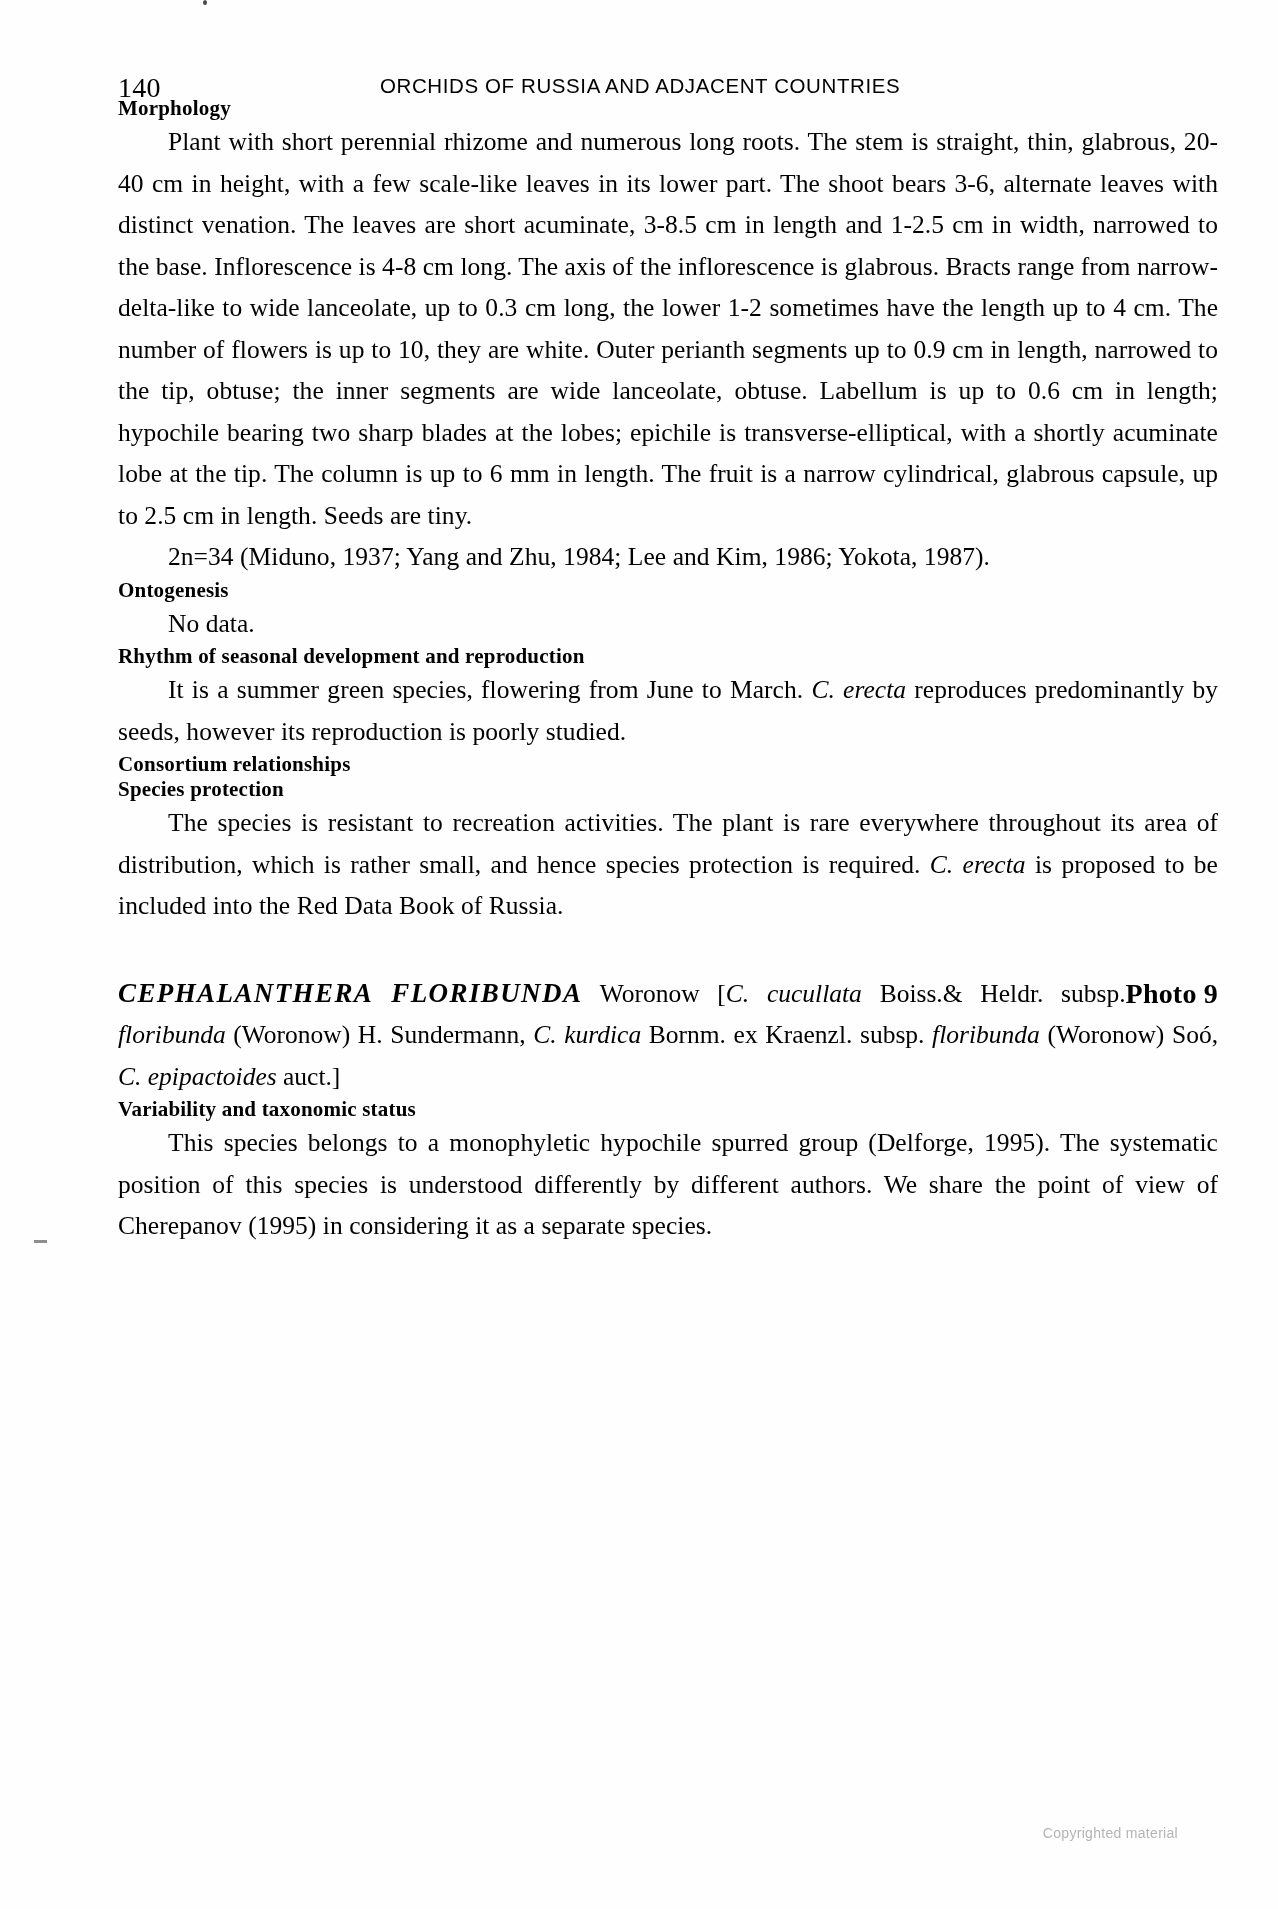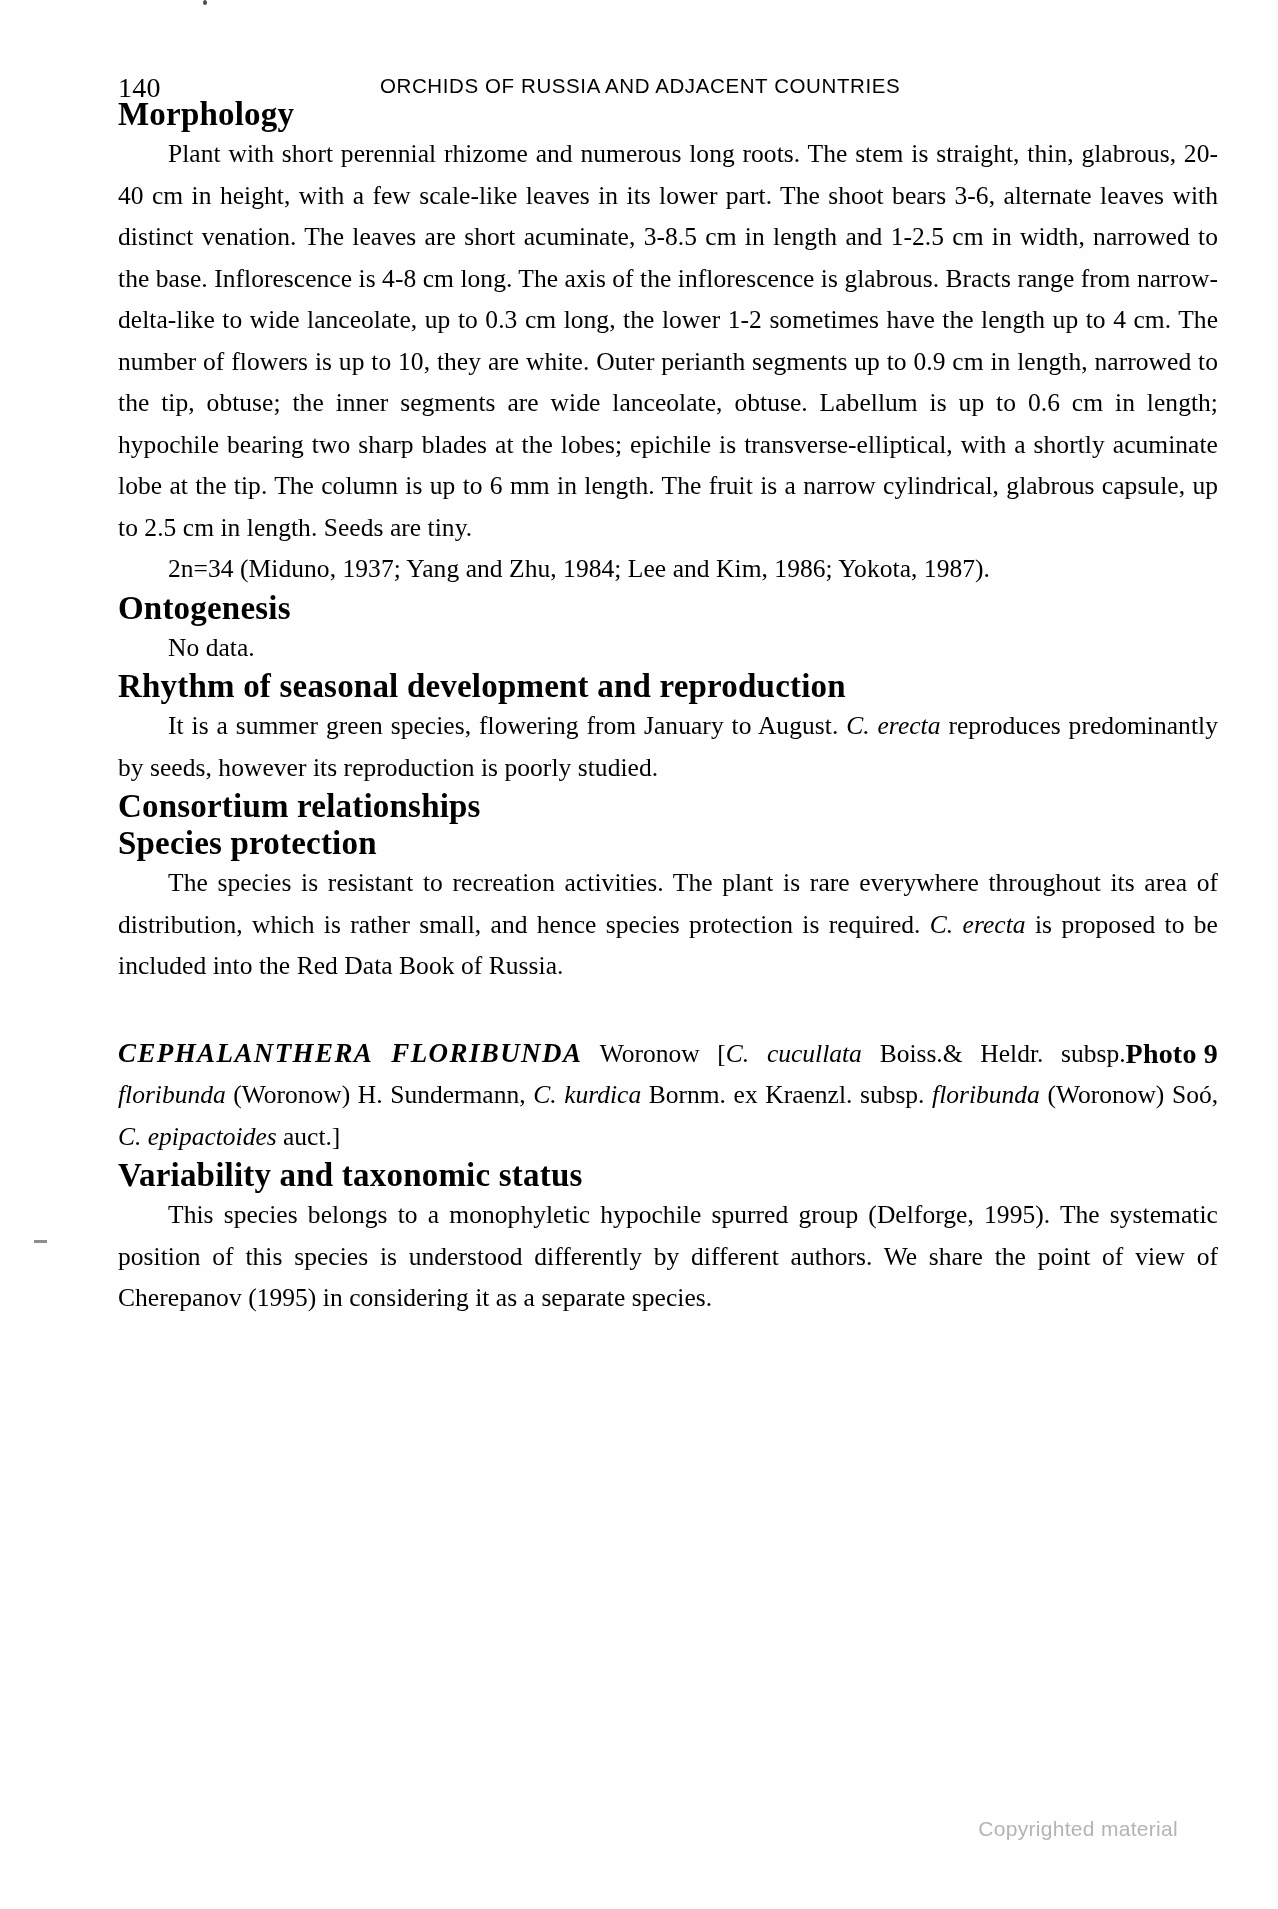--- a/index.html
+++ b/index.html
@@ -63,21 +63,21 @@
   .speck2 {
     position: absolute;
     left: 34px;
     top: 1240px;
     width: 13px;
     height: 3px;
     background: #8d8d8d;
   }
 
   h2.heading {
-    font-size: 33px;
+    font-size: 21px;
     font-weight: bold;
     font-family: "Liberation Serif", serif;
     margin: 0;
     padding: 0;
     letter-spacing: 0.2px;
   }
   .h-morphology { margin-top: 52px; }
   .h-spaced { letter-spacing: 0.9px; }
 
   p.body {
@@ -112,21 +112,21 @@
     font-weight: bold;
     font-size: 28px;
     float: right;
     letter-spacing: 0.2px;
   }
 
   .copyright {
     position: absolute;
     right: 100px;
     bottom: 68px;
-    font-size: 21px;
+    font-size: 14px;
     font-family: "Liberation Sans", sans-serif;
     color: #b4b4b4;
     letter-spacing: 0.3px;
   }
   .clear { clear: both; }
 </style>
 </head>
 <body>
 
 <div class="page">
@@ -142,21 +142,21 @@
     </div>
 
     <h2 class="heading h-morphology">Morphology</h2>
     <p class="body indent gap-after-head">Plant with short perennial rhizome and numerous long roots. The stem is straight, thin, glabrous, 20-40 cm in height, with a few scale-like leaves in its lower part. The shoot bears 3-6, alternate leaves with distinct venation. The leaves are short acuminate, 3-8.5 cm in length and 1-2.5 cm in width, narrowed to the base. Inflorescence is 4-8 cm long. The axis of the inflorescence is glabrous. Bracts range from narrow-delta-like to wide lanceolate, up to 0.3 cm long, the lower 1-2 sometimes have the length up to 4 cm. The number of flowers is up to 10, they are white. Outer perianth segments up to 0.9 cm in length,  narrowed to the tip, obtuse; the inner segments are wide lanceolate, obtuse. Labellum is up to 0.6 cm in length; hypochile bearing two sharp blades at the lobes; epichile is transverse-elliptical, with a shortly acuminate lobe at the tip. The column is up to 6 mm in length. The fruit is a narrow cylindrical, glabrous capsule, up to 2.5 cm in length. Seeds are tiny.</p>
     <p class="body indent gap-para">2n=34 (Miduno, 1937; Yang and Zhu, 1984; Lee and Kim, 1986; Yokota, 1987).</p>
 
     <h2 class="heading gap-before-head">Ontogenesis</h2>
     <p class="body indent gap-after-head">No data.</p>
 
     <h2 class="heading gap-before-head h-spaced">Rhythm of seasonal development and reproduction</h2>
-    <p class="body indent gap-after-head"><span>It is a summer green species, flowering from January to August. </span><i>C. erecta</i><span> reproduces predominantly by seeds, however its reproduction is poorly studied.</span></p>
+    <p class="body indent gap-after-head"><span>It is a summer green species, flowering from June to March. </span><i>C. erecta</i><span> reproduces predominantly by seeds, however its reproduction is poorly studied.</span></p>
 
     <h2 class="heading gap-before-head h-spaced">Consortium relationships</h2>
 
     <h2 class="heading gap-before-head h-spaced">Species protection</h2>
     <p class="body indent gap-after-head"><span>The species is resistant to recreation activities. The plant is rare everywhere throughout its area of distribution, which is rather small, and hence species protection is required. </span><i>C. erecta</i><span> is proposed to be included  into the Red Data Book of Russia.</span></p>
 
     <div class="taxon-block">
       <span class="photo-ref">Photo 9</span>
       <span class="taxon-name">CEPHALANTHERA FLORIBUNDA</span><span> Woronow [</span><i>C. cucullata</i><span> Boiss.&amp; Heldr. subsp. </span><i>floribunda</i><span> (Woronow) H. Sundermann, </span><i>C. kurdica</i><span> Bornm. ex Kraenzl. subsp. </span><i>floribunda</i><span> (Woronow) Soó, </span><i>C. epipactoides</i><span> auct.]</span>
       <div class="clear"></div>

